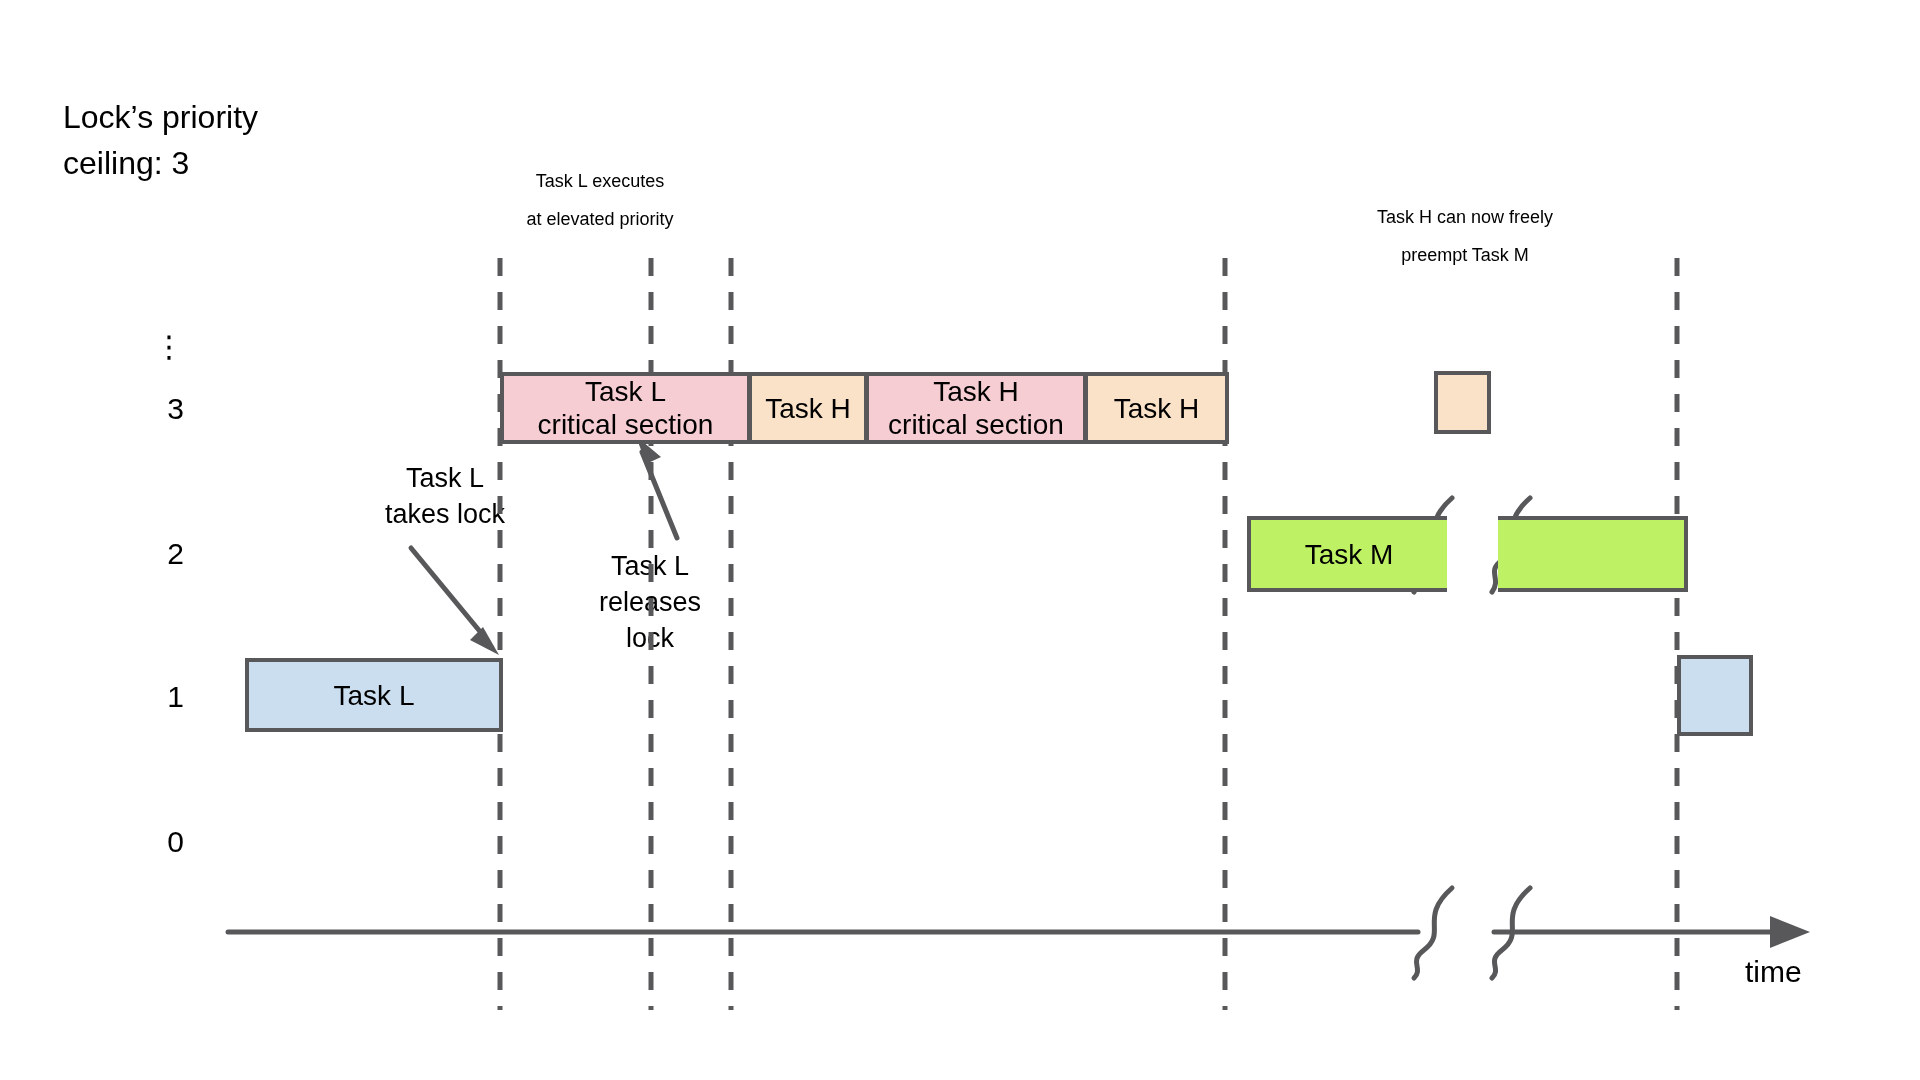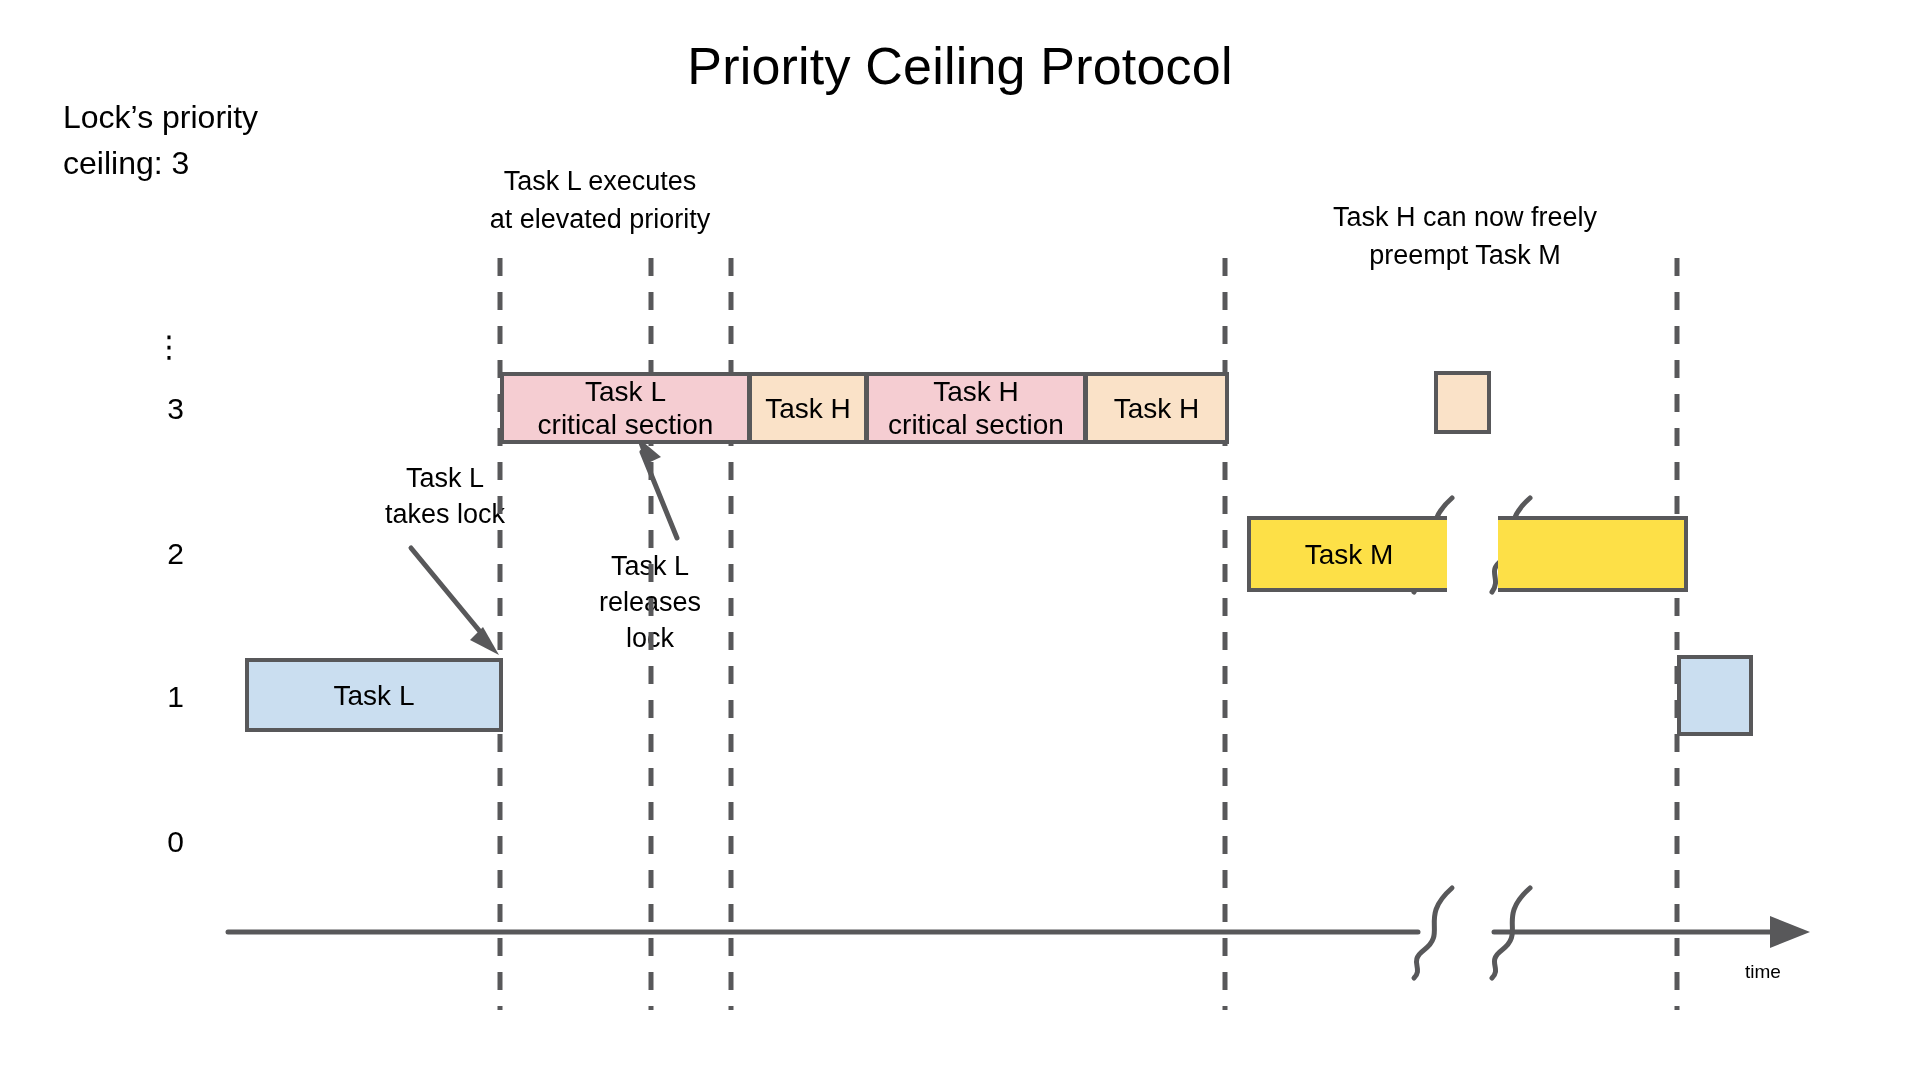--- a/index.html
+++ b/index.html
@@ -24,21 +24,21 @@
 
   
   #title {
     left: 0; right: 0; top: 36px;
     text-align: center;
     font-size: 52px;
     line-height: 60px;
     letter-spacing: 0.2px;
   }
   .note {
-    font-size: 27px;
+    font-size: 18px;
     line-height: 38px;
     text-align: center;
     white-space: pre-line;
   }
   .corner-label {
     font-size: 32px;
     line-height: 46px;
     white-space: pre-line;
     text-align: left;
   }
@@ -54,40 +54,40 @@
     text-align: right;
     width: 44px;
   }
   .callout {
     font-size: 27px;
     line-height: 36px;
     text-align: center;
     white-space: pre-line;
   }
   #time-label {
-    font-size: 19px;
+    font-size: 30px;
     line-height: 34px;
   }
 
   
   .block {
     position: absolute;
     box-sizing: border-box;
     border: 4px solid #58585a;
     display: flex;
     align-items: center;
     justify-content: center;
     font-size: 28px;
     line-height: 33px;
     text-align: center;
     white-space: pre-line;
   }
   .block.pink  { background: #f5cdd2; }
   .block.peach { background: #fae2c8; }
-  .block.green { background: #fde047; }
+  .block.green { background: #bef264; }
   .block.blue  { background: #cadef0; }
 
   
   .no-right-border { border-right: none; }
   .no-left-border  { border-left: none; }
 
   svg.overlay {
     position: absolute;
     left: 0; top: 0;
     width: 1920px;
@@ -100,21 +100,20 @@
     letter-spacing: 0;
     text-align: right;
     width: 44px;
   }
 </style>
 </head>
 <body>
 
 <div id="stage">
 
-  <div class="abs" id="title">Priority Ceiling Protocol</div>
 
   <div class="abs corner-label" style="left:63px; top:94px;">Lock’s priority
 ceiling: 3</div>
 
 
   <div class="abs dots-vert" style="left:140px; top:340px;">⋮</div>
   <div class="abs tick-label" style="left:140px; top:392px;">3</div>
   <div class="abs tick-label" style="left:140px; top:537px;">2</div>
   <div class="abs tick-label" style="left:140px; top:680px;">1</div>
   <div class="abs tick-label" style="left:140px; top:825px;">0</div>

